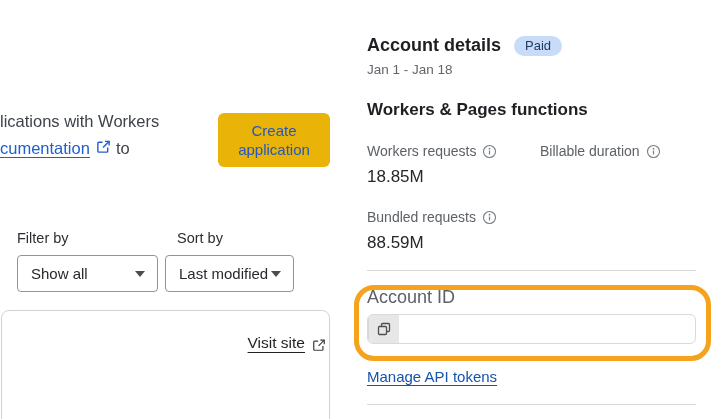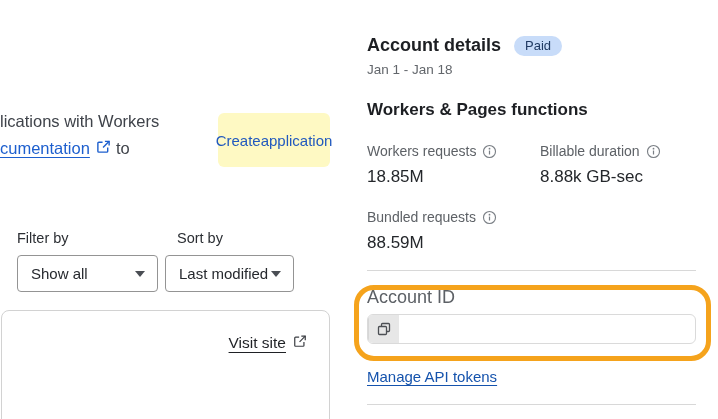--- a/index.html
+++ b/index.html
@@ -14,23 +14,23 @@
   
   .intro {
     position: absolute; left: 0; top: 108px; width: 210px;
     font-size: 16.5px; line-height: 27px; color: #3f434a;
   }
   .intro-line2 { display: flex; align-items: center; }
   .doc-link { color: #1d5fce; text-decoration: underline; text-underline-offset: 3px; cursor: pointer; }
   .ext-icon { display: inline-block; margin: 0 5px 0 6px; }
   .create-btn {
     position: absolute; left: 218px; top: 113px; width: 112px; height: 54px;
-    background: #fef9c3; border: none; border-radius: 6px;
+    background: #eab308; border: none; border-radius: 6px;
     color: #2159be; font-size: 15px; line-height: 19px;
-    display: flex; flex-direction: row; align-items: center; justify-content: center;
+    display: flex; flex-direction: column; align-items: center; justify-content: center;
     cursor: pointer;
   }
   .field-label { position: absolute; top: 230px; font-size: 14.5px; color: #2b2e33; }
   .lbl-filter { left: 17px; }
   .lbl-sort { left: 177px; }
   .select {
     position: absolute; top: 255px; height: 37px;
     background: #fff; border: 1px solid #949494; border-radius: 4px;
     display: flex; align-items: center; justify-content: space-between;
     padding: 0 12px 0 13px; font-size: 15px; color: #26292e; cursor: pointer;
@@ -40,22 +40,22 @@
   .caret {
     width: 0; height: 0;
     border-left: 5px solid transparent; border-right: 5px solid transparent;
     border-top: 6px solid #4a4e54;
   }
   .site-card {
     position: absolute; left: 1px; top: 310px; width: 329px; height: 120px;
     background: #fff; border: 1px solid #d2d2d2; border-radius: 8px;
   }
   .visit-row {
-    position: absolute; top: 23px; right: 22px;
-    display: flex; align-items: flex-start; font-size: 15.5px; color: #1f2125;
+    position: absolute; top: 23px; right: 3px;
+    display: flex; align-items: flex-end; font-size: 15.5px; color: #1f2125;
   }
   .visit-link { text-decoration: underline; text-underline-offset: 4px; cursor: pointer; font-weight: 500; }
   .visit-row svg { margin-left: 7px; }
   
   .acct-title-row { position: absolute; left: 367px; top: 35px; display: flex; align-items: center; }
   .acct-title { font-size: 18px; font-weight: bold; color: #1d1f23; }
   .paid-badge {
     margin-left: 13px; background: #c8dcf9; color: #1f3a63;
     font-size: 13px; line-height: 20px; padding: 0 11px; border-radius: 11px;
   }
@@ -164,21 +164,20 @@
 
 <div class="metric metric-2">
   <div class="metric-label">
     <span>Billable duration</span>
     <svg width="15" height="15" viewBox="0 0 16 16">
       <circle cx="8" cy="8" r="6.4" fill="none" stroke="#7a7f85" stroke-width="1.2"></circle>
       <rect x="7.35" y="7" width="1.3" height="4.2" fill="#7a7f85"></rect>
       <circle cx="8" cy="5" r="0.95" fill="#7a7f85"></circle>
     </svg>
   </div>
-  <div class="metric-value">8.88k GB-sec</div>
 </div>
 
 <div class="metric metric-3">
   <div class="metric-label">
     <span>Bundled requests</span>
     <svg width="15" height="15" viewBox="0 0 16 16">
       <circle cx="8" cy="8" r="6.4" fill="none" stroke="#7a7f85" stroke-width="1.2"></circle>
       <rect x="7.35" y="7" width="1.3" height="4.2" fill="#7a7f85"></rect>
       <circle cx="8" cy="5" r="0.95" fill="#7a7f85"></circle>
     </svg>

